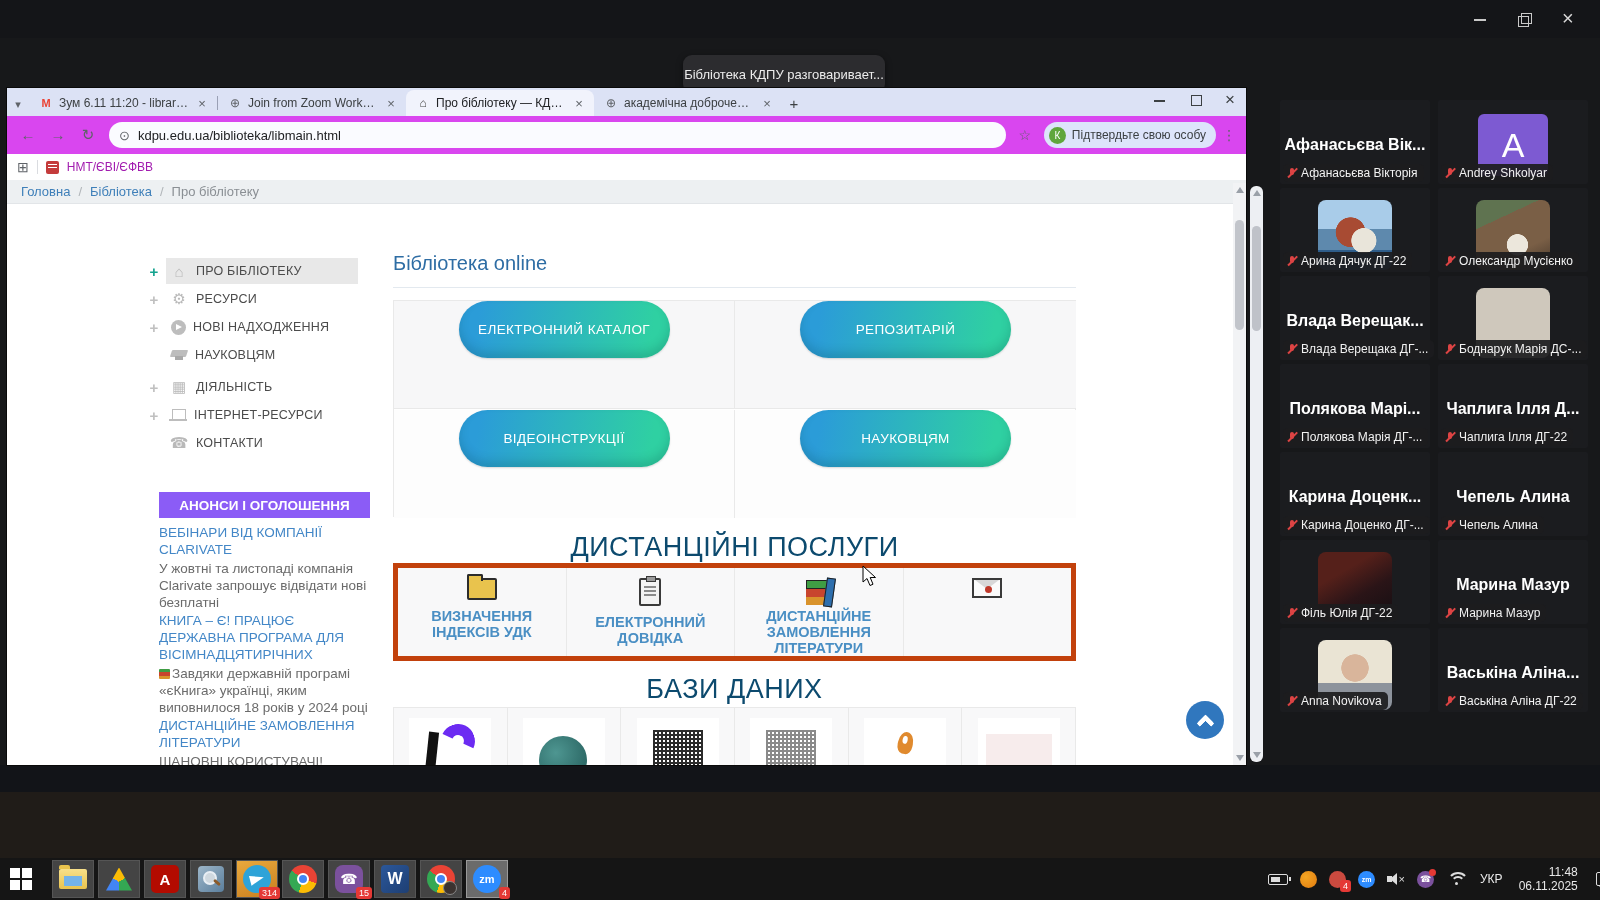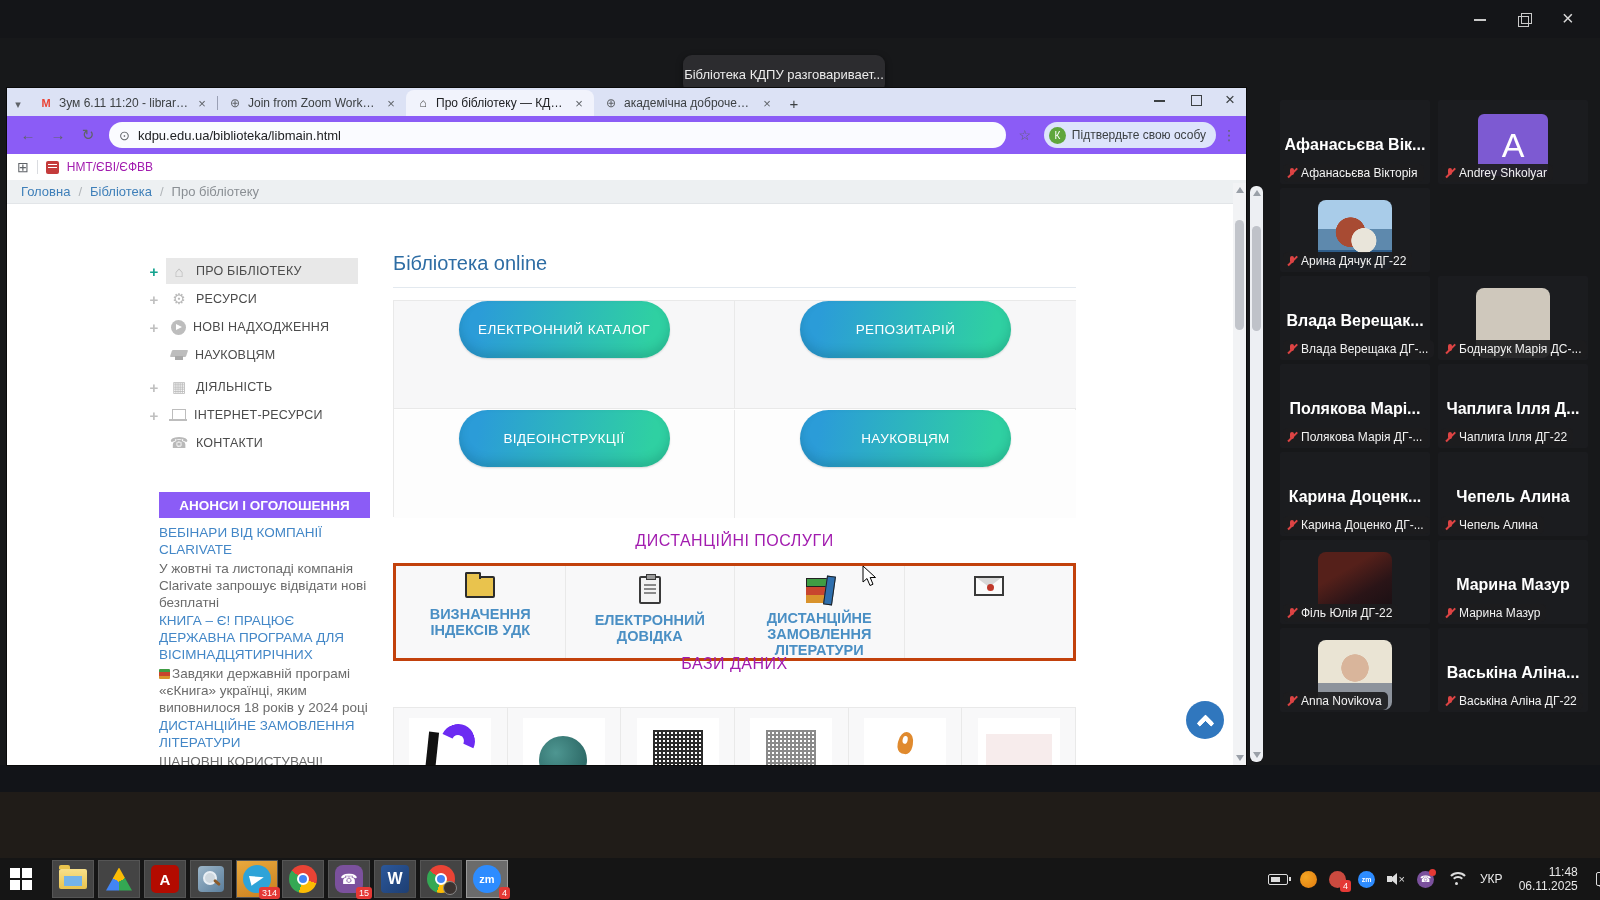--- a/index.html
+++ b/index.html
@@ -37,21 +37,21 @@
   .fav-gmail::before { content:"M"; color:#ea4335; font-weight:bold; font-size:11px; }
   .fav-globe::before { content:"⊕"; color:#5f6368; }
   .fav-bank::before { content:"⌂"; color:#444; }
   .newtab { width:24px; height:24px; color:#3c4043; font-size:15px; text-align:center; line-height:24px; }
   .newtab::before { content:"+"; }
   .cwin { position:absolute; top:4px; width:16px; height:16px; }
   .cwin-min::before { content:""; position:absolute; left:2px; top:8px; width:11px; height:1.5px; background:#3c4043; }
   .cwin-max::before { content:""; position:absolute; left:3px; top:3px; width:9px; height:9px; border:1.5px solid #3c4043; }
   .cwin-close::before { content:"×"; color:#3c4043; font-size:17px; line-height:15px; position:absolute; left:3px; }
   
-  #toolbar { height:38px; background:#8b5cf6; display:flex; align-items:center; padding:0 8px; gap:4px; }
+  #toolbar { height:38px; background:#d946ef; display:flex; align-items:center; padding:0 8px; gap:4px; }
   .navbtn { width:26px; height:26px; color:#5f6368; font-size:15px; text-align:center; line-height:26px; border-radius:50%; }
   .i-back::before { content:"←"; } .i-fwd::before { content:"→"; } .i-reload::before { content:"↻"; }
   #urlbar { flex:1; height:26px; background:#fafbff; border-radius:13px; display:flex; align-items:center;
     padding:0 10px; gap:8px; margin:0 4px; }
   .i-tune::before { content:"⊙"; color:#5f6368; font-size:13px; }
   #urltext { font-size:13px; color:#202124; }
   .i-star { width:22px; color:#5f6368; font-size:14px; text-align:center; }
   .i-star::before { content:"☆"; }
   #identity-pill { height:26px; background:#dde4fb; border-radius:13px; display:flex; align-items:center;
     gap:6px; padding:0 10px 0 5px; margin-left:4px; }
@@ -111,22 +111,22 @@
   #main-title { position:absolute; left:386px; top:48px; font-size:20px; color:#2e6da4; }
   #main-title-rule { position:absolute; left:386px; top:83px; width:683px; height:1px; background:#e3e9ef; }
   #btn-grid { position:absolute; left:386px; top:96px; width:683px; height:217px; border:1px solid #e9e9e9; }
   .gcell { position:absolute; width:341px; height:108px; display:flex; justify-content:center; }
   .gcell.r0 { background:#f7f7f8; } .gcell.r1 { background:#fdfdfd; }
   .gcell.c0 { left:0; border-right:1px solid #e9e9e9; } .gcell.c1 { left:341px; }
   .gcell.r0 { top:0; border-bottom:1px solid #e9e9e9; } .gcell.r1 { top:109px; }
   .pill-btn { width:211px; height:57px; border-radius:29px; background:linear-gradient(100deg,#2b9cd8 10%,#2fd0a2 90%);
     color:#fff; font-size:13.5px; letter-spacing:.4px; display:flex; align-items:center; justify-content:center;
     box-shadow:inset 0 -6px 10px rgba(0,60,60,.18), 0 1px 2px rgba(0,0,0,.15); }
-  .sec-title { position:absolute; width:683px; left:386px; text-align:center; font-size:16px; color:#a21caf; letter-spacing:.5px; }
-  #services-row { position:absolute; left:386px; top:359px; width:683px; height:98px; border:3px solid #c2410c; display:flex; }
+  .sec-title { position:absolute; width:683px; left:386px; text-align:center; font-size:27px; color:#0c4a6e; letter-spacing:.5px; }
+  #services-row { position:absolute; left:386px; top:359px; width:683px; height:98px; border:5px solid #c2410c; display:flex; }
   .svc { flex:1; background:#f8f8f9; border-right:1px solid #e9e9e9; display:flex; flex-direction:column;
     align-items:center; padding-top:10px; gap:8px; }
   .svc:last-child { border-right:none; }
   .svc-label { color:#4a8fc4; font-size:14.5px; font-weight:bold; text-align:center; line-height:16px; width:150px; }
   
   .ico-folder { width:30px; height:22px; background:#e9c34d; border:2px solid #2c2c2c; border-radius:2px; position:relative; }
   .ico-folder::before { content:""; position:absolute; left:-2px; top:-6px; width:12px; height:5px; background:#e9c34d; border:2px solid #2c2c2c; border-bottom:none; border-radius:2px 2px 0 0; }
   .ico-clip { width:22px; height:28px; background:#f3f3f3; border:2px solid #3a3a3a; border-radius:2px; position:relative; }
   .ico-clip::before { content:""; position:absolute; left:5px; top:-4px; width:8px; height:4px; background:#9a9a9a; border:1px solid #3a3a3a; }
   .ico-clip::after { content:""; position:absolute; left:3px; top:6px; width:12px; height:1.5px; background:#8a8a8a; box-shadow:0 4px 0 #8a8a8a, 0 8px 0 #8a8a8a; }
@@ -411,21 +411,21 @@
         </div>
         <div class="svc">
           <div class="ico-books"></div>
           <div class="svc-label">ДИСТАНЦІЙНЕ ЗАМОВЛЕННЯ ЛІТЕРАТУРИ</div>
         </div>
         <div class="svc">
           <div class="ico-env"></div>
         </div>
       </div>
 
-      <div class="sec-title" style="top:451px">БАЗИ ДАНИХ</div>
+      <div class="sec-title" style="top:470px">БАЗИ ДАНИХ</div>
 
       <div id="db-row">
         <div class="db">
           <div class="db-box">
               <div class="logo-bar"></div>
               <div class="logo-arc"></div>
             </div>
         </div>
         <div class="db">
           <div class="db-box">
@@ -487,20 +487,27 @@
       </div>
   </div>
 
   <div class="tile" style="left:1280px; top:188px">
     <div class="pphoto photo-sea"></div>
     <div class="plabel">
         <span class="mic"></span>
         <span class="t">Арина Дячук ДГ-22</span>
       </div>
   </div>
+  <div class="tile" style="left:1438px; top:188px">
+    <div class="pphoto photo-room"></div>
+    <div class="plabel">
+        <span class="mic"></span>
+        <span class="t">Олександр Мусієнко</span>
+      </div>
+  </div>
 
   <div class="tile" style="left:1280px; top:276px">
     <div class="pname">Влада Верещак...</div>
     <div class="plabel">
         <span class="mic"></span>
         <span class="t">Влада Верещака ДГ-...</span>
       </div>
   </div>
   <div class="tile" style="left:1438px; top:276px">
     <div class="pphoto photo-collage"></div>

